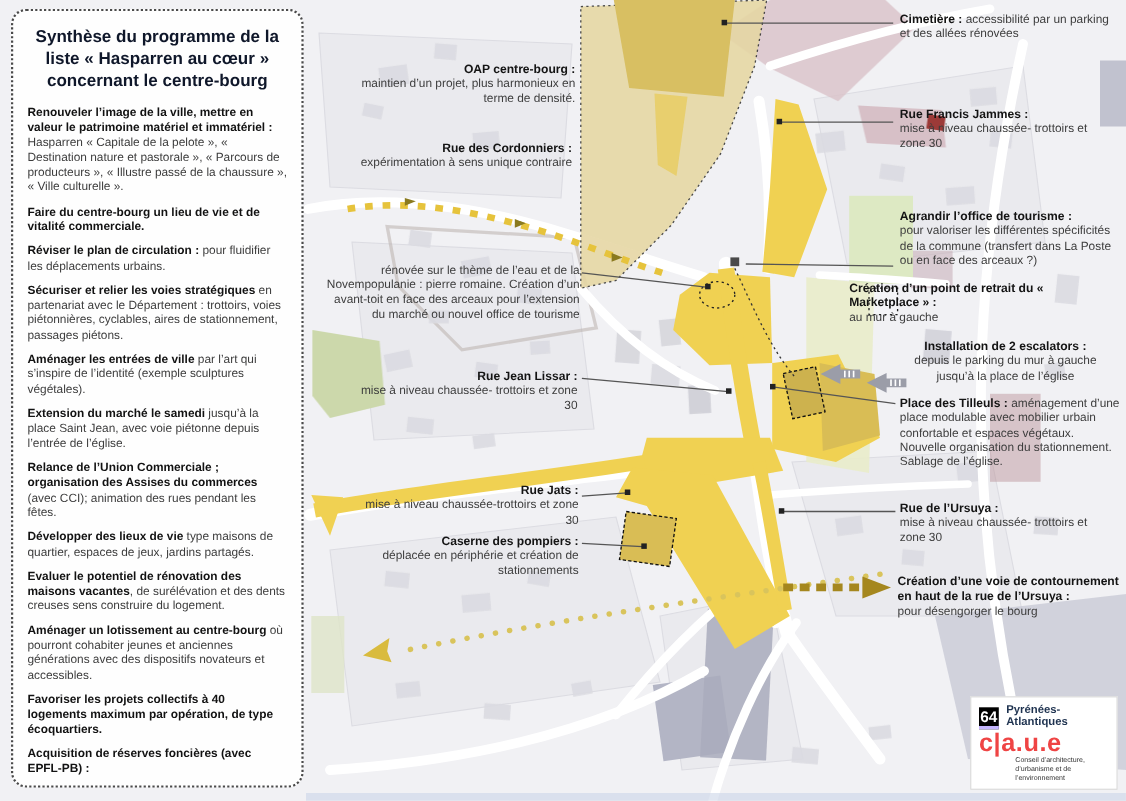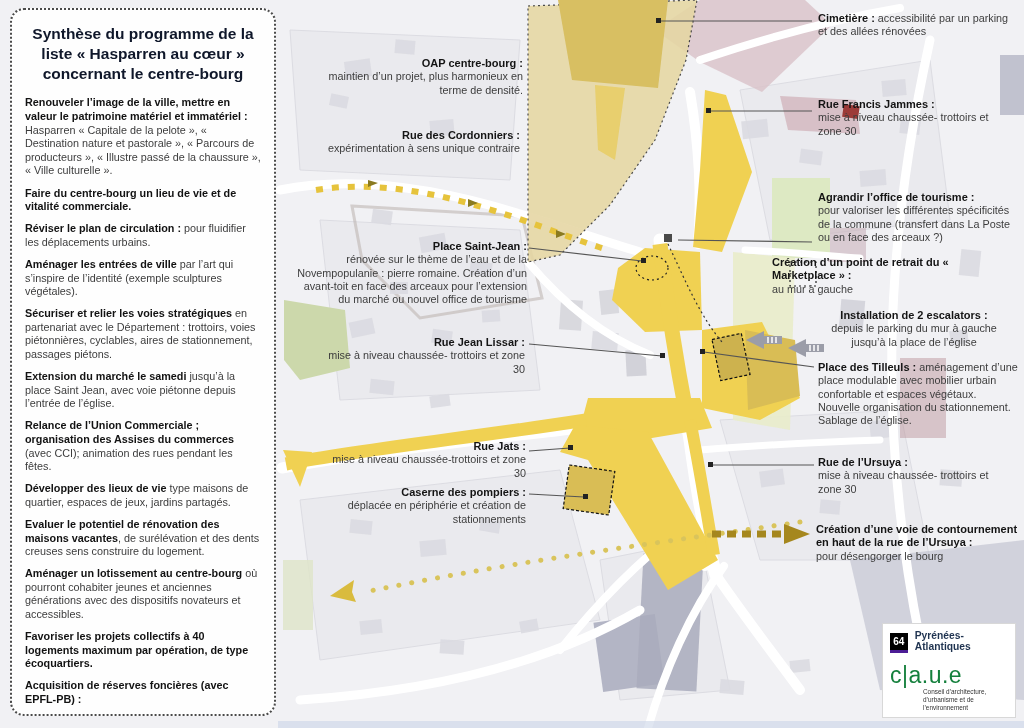--- a/index.html
+++ b/index.html
@@ -20,26 +20,26 @@
   .ann{position:absolute;font-size:10.8px;line-height:1.22;color:#3d3d3d;}
   .ann .t{font-weight:bold;color:#141414;font-size:11px;}
   .ann-r{text-align:right;}
   .ann-l{text-align:left;}
   .ann .inline-t{font-weight:bold;color:#141414;font-size:11px;}
 
   
   .logo{position:absolute;right:8px;bottom:10px;width:134px;background:#ffffff;
         border:1px solid #d8d8d8;padding:6px 7px 5px 7px;box-sizing:border-box;}
   .logo-row{display:flex;align-items:flex-end;gap:7px;}
-  .logo-dept{width:20px;height:17px;background:#000000;color:#fff;font-size:10px;
+  .logo-dept{width:20px;height:17px;background:#000000;color:#fff;font-size:14px;
         font-weight:bold;display:flex;align-items:center;justify-content:center;
-        border-bottom:3px solid #4c1d95;}
+        border-bottom:3px solid #c4b5fd;}
   .logo-region{font-size:10.3px;font-weight:bold;color:#1f3350;padding-bottom:1px;}
-  .logo-acronym{font-size:23px;font-weight:normal;color:#15803d;line-height:1.02;
-        letter-spacing:.5px;margin-top:11px;}
+  .logo-acronym{font-size:23px;font-weight:bold;color:#ef4444;line-height:1.02;
+        letter-spacing:.5px;margin-top:1px;}
   .logo-caption{font-size:6.4px;color:#333;line-height:1.25;margin-left:33px;margin-top:1px;}
 </style>
 </head>
 <body>
 
 <div class="stage">
 
   <svg width="1024" height="728" viewBox="0 0 1024 728">
     <rect x="0" y="0" width="1024" height="728" fill="#f1f1f4"></rect>
 
@@ -205,23 +205,23 @@
     <div class="panel-title">Synthèse du programme de la liste « Hasparren au cœur » concernant le centre-bourg</div>
     <div>
 
         <p class="prog"><b>Renouveler l’image de la ville, mettre en valeur le patrimoine matériel et immatériel :</b><span> Hasparren « Capitale de la pelote », « Destination nature et pastorale », « Parcours de producteurs », « Illustre passé de la chaussure », « Ville culturelle ».</span></p>
 
         <p class="prog"><b>Faire du centre-bourg un lieu de vie et de vitalité commerciale.</b><span></span></p>
 
         <p class="prog"><b>Réviser le plan de circulation :</b><span> pour fluidifier les déplacements urbains.</span></p>
 
 
+        <p class="prog"><b>Sécuriser et relier les voies stratégiques</b><span> en partenariat avec le Département : trottoirs, voies piétonnières, cyclables, aires de stationnement, passages piétons.</span></p>
+
         <p class="prog"><b>Aménager les entrées de ville</b><span> par l’art qui s’inspire de l’identité (exemple sculptures végétales).</span></p>
-
-        <p class="prog"><b>Sécuriser et relier les voies stratégiques</b><span> en partenariat avec le Département : trottoirs, voies piétonnières, cyclables, aires de stationnement, passages piétons.</span></p>
 
         <p class="prog"><b>Extension du marché le samedi</b><span> jusqu’à la place Saint Jean, avec voie piétonne depuis l’entrée de l’église.</span></p>
 
         <p class="prog"><b>Relance de l’Union Commerciale ; organisation des Assises du commerces</b><span> (avec CCI); animation des rues pendant les fêtes.</span></p>
 
         <p class="prog"><b>Développer des lieux de vie</b><span> type maisons de quartier, espaces de jeux, jardins partagés.</span></p>
 
         <p class="prog"><b>Evaluer le potentiel de rénovation des maisons vacantes</b><span>, de surélévation et des dents creuses sens construire du logement.</span></p>
 
         <p class="prog"><b>Aménager un lotissement au centre-bourg</b><span> où pourront cohabiter jeunes et anciennes générations avec des dispositifs novateurs et accessibles.</span></p>
@@ -236,21 +236,20 @@
     <div class="t">Rue des Cordonniers :</div>
     <div>expérimentation à sens unique contraire</div>
   </div>
 
   <div class="ann ann-r" style="left:298px;top:57px;width:225px;">
     <div class="t">OAP centre-bourg :</div>
     <div>maintien d’un projet, plus harmonieux en terme de densité.</div>
   </div>
 
   <div class="ann ann-r" style="left:295px;top:240px;width:232px;">
-    <div class="t">Place Saint-Jean :</div>
     <div>rénovée sur le thème de l’eau et de la Novempopulanie : pierre romaine. Création d’un avant-toit en face des arceaux pour l’extension du marché ou nouvel office de tourisme</div>
   </div>
 
   <div class="ann ann-r" style="left:325px;top:336px;width:200px;">
     <div class="t">Rue Jean Lissar :</div>
     <div>mise à niveau chaussée- trottoirs et zone 30</div>
   </div>
 
   <div class="ann ann-r" style="left:328px;top:440px;width:198px;">
     <div class="t">Rue Jats :</div>

